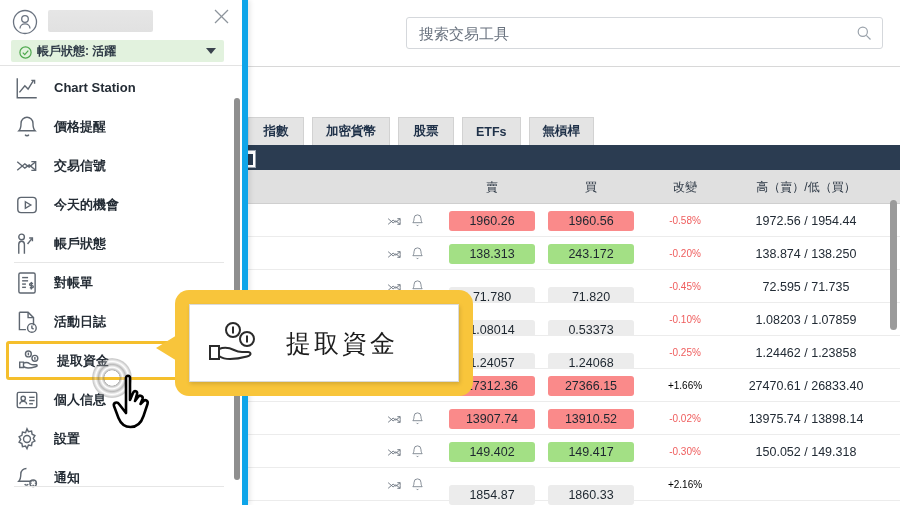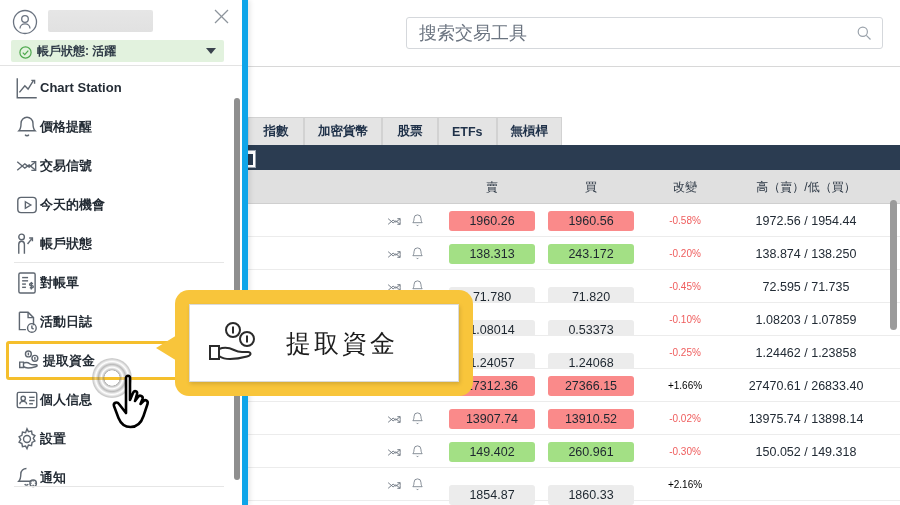--- a/index.html
+++ b/index.html
@@ -16,33 +16,33 @@
     position: absolute; left: 248px; top: 0; width: 652px; height: 67px;
     background: #fff; border-bottom: 1px solid #d8d8d8;
   }
   .search-wrap {
     position: absolute; left: 158px; top: 17px; width: 477px; height: 32px;
     border: 1px solid #d5d8dc; border-radius: 3px; background: #fff;
   }
   .search-input {
     position: absolute; left: 0; top: 0; width: 440px; height: 30px;
     border: 0; outline: 0; background: transparent;
-    padding: 0 12px; font-size: 18px; color: #3c4652;
+    padding: 0 12px; font-size: 15px; color: #3c4652;
     font-family: "Liberation Sans", sans-serif;
   }
   .search-input::placeholder { color: #6b7480; }
   .search-icon {
     position: absolute; right: 10px; top: 7px; width: 16px; height: 16px;
     color: #9aa2ab;
   }
 
   
   .tabrow {
     position: absolute; left: 248px; top: 117px; height: 28px;
-    display: flex; gap: 0; align-items: stretch;
+    display: flex; gap: 8px; align-items: stretch;
   }
   .tab {
     background: #e4e4e4; border: 1px solid #d2d2d2; border-bottom: none;
     color: #1f3149; font-size: 12.5px; font-weight: bold;
     display: flex; align-items: center; justify-content: center;
     padding: 0 13px; min-width: 56px; cursor: pointer;
     font-family: "Liberation Sans", sans-serif;
   }
 
   
@@ -155,21 +155,21 @@
   .menu { position: relative; padding-top: 2px; }
   .mitem {
     position: relative; display: flex; align-items: center;
     height: 39px; padding-left: 14px; cursor: pointer;
   }
   .mitem .mico {
     width: 26px; height: 24px; flex: none; color: #5e6670;
     display: flex; align-items: center; justify-content: center;
   }
   .mitem .mlabel {
-    font-size: 13px; color: #242c35;
+    margin-left: 14px; font-size: 13px; color: #242c35;
     font-family: "Liberation Sans", sans-serif; font-weight: bold;
   }
   .mitem.sep-after::after {
     content: ""; position: absolute; left: 14px; right: 18px; bottom: 0;
     height: 1px; background: #e6e6e6;
   }
   .mitem.highlighted {
     border: 3px solid #f5bf2c; border-radius: 3px;
     margin: 0 0 0 6px; width: 208px; height: 39px; padding-left: 8px;
   }
@@ -417,21 +417,21 @@
               </svg></span>
             <span style="width:15px;height:17px;display:block"><svg viewBox="0 0 24 24" fill="none" stroke="currentColor" stroke-width="1.3">
                 <path d="M12 3a5.5 5.5 0 0 0-5.5 5.5c0 5-2 7-2 7h15s-2-2-2-7A5.5 5.5 0 0 0 12 3z"></path>
                 <path d="M10.3 19a1.9 1.9 0 0 0 3.4 0"></path>
               </svg></span>
           </span>
           <span class="cell c-sell">
             <span class="pill up">149.402</span>
           </span>
           <span class="cell c-buy">
-            <span class="pill up">260.961</span>
+            <span class="pill up">149.417</span>
           </span>
           <span class="cell c-chg chg neg">-0.30%</span>
           <span class="cell c-hl">150.052 / 149.318</span>
         </div>
         <div class="row">
           <span class="row-icons">
             <span style="width:17px;height:17px;display:block"><svg viewBox="0 0 24 24" fill="none" stroke="currentColor" stroke-width="1.3">
                 <path d="M3 8l7 6 4-3 6 5"></path>
                 <path d="M16 16h4v-4"></path>
                 <path d="M3 16l7-6 4 3 6-5"></path>

